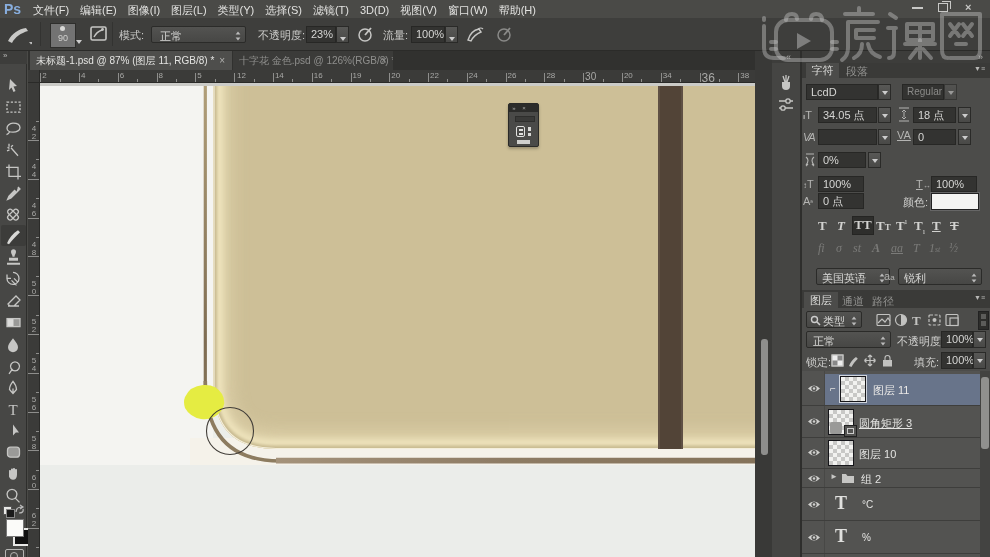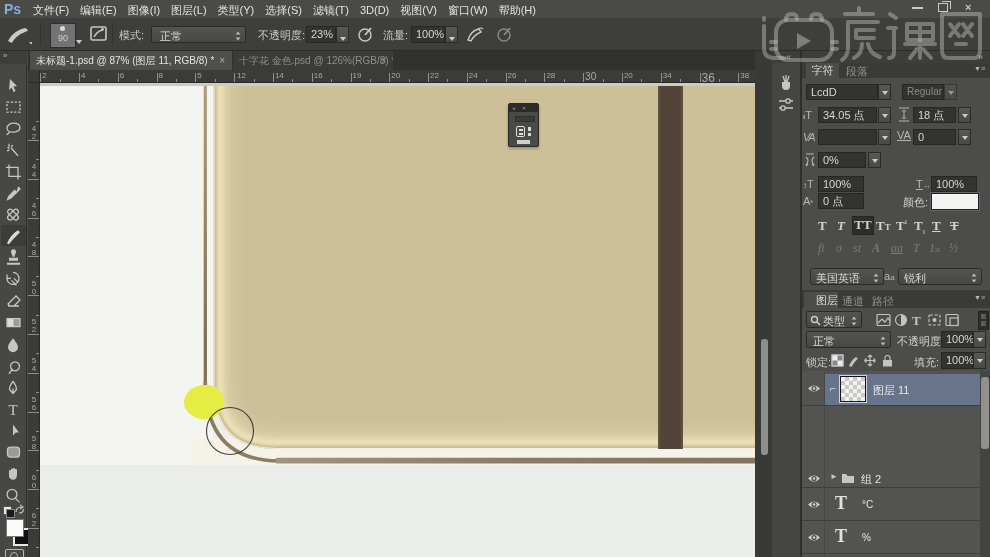--- a/index.html
+++ b/index.html
@@ -402,39 +402,39 @@
     <span class="abs" style="left:0">fi</span>
       <span class="abs" style="left:18px">σ</span>
       <span class="abs" style="left:35px">st</span>
       <span class="abs" style="left:54px;font-weight:bold">A</span>
       <span class="abs" style="left:73px;text-decoration:underline">aa</span>
       <span class="abs" style="left:95px">T</span>
       <span class="abs" style="left:111px">1<span style="font-size:8px">st</span></span>
       <span class="abs" style="left:131px">½</span>
   </div>
 
-  <div class="combo" style="left:8px;top:217px;width:74px;height:17px">
+  <div class="combo" style="left:14px;top:217px;width:74px;height:17px">
     <span style="position:absolute;left:5px;top:2px">美国英语</span>
     <span class="updn" style="top:4px">
         <span class="tri-u"></span>
         <span class="tri-d"></span>
       </span>
   </div>
   <span class="lbl" style="left:82px;top:219px;color:#b4b4b2">a<span style="font-size:8px">a</span></span>
   <div class="combo" style="left:96px;top:217px;width:84px;height:17px">
     <span style="position:absolute;left:5px;top:2px">锐利</span>
     <span class="updn" style="top:4px">
         <span class="tri-u"></span>
         <span class="tri-d"></span>
       </span>
   </div>
 </div>
 <div class="abs" id="layerspanel" style="left:802px;top:290px;width:188px;height:267px;background:#4c4c4a;font-size:11px">
   <div class="abs" style="left:0;top:0;width:188px;height:18px;background:#3a3a38"></div>
-  <div class="abs" style="left:2px;top:2px;width:34px;height:16px;background:#4c4c4a;color:#dcdcda;line-height:16px;text-align:right">图层</div>
+  <div class="abs" style="left:2px;top:2px;width:34px;height:16px;background:#4c4c4a;color:#dcdcda;line-height:16px;text-align:center">图层</div>
   <span class="lbl" style="left:40px;top:4px;color:#91918f">通道</span>
   <span class="lbl" style="left:70px;top:4px;color:#91918f">路径</span>
   <span class="abs" style="left:172px;top:4px;color:#b8b8b6;font-size:7px">▼≡</span>
 
   <div class="combo" style="left:4px;top:21px;width:56px;height:17px">
     <svg class="abs" style="left:3px;top:3px" width="11" height="11" viewBox="0 0 11 11">
         <circle cx="4.5" cy="4.5" r="3" stroke="#ccc" stroke-width="1.4" fill="none"></circle>
         <path d="M7,7 l3,3" stroke="#ccc" stroke-width="1.6"></path>
       </svg>
     <span style="position:absolute;left:16px;top:2px">类型</span>
@@ -492,21 +492,44 @@
       <svg class="abs eye" style="left:5px;top:9px" width="14" height="11" viewBox="0 0 14 11">
           <path d="M1,5.5 Q7,-0.5 13,5.5 Q7,11.5 1,5.5 Z" fill="#d0d0ce"></path>
           <circle cx="7" cy="5.5" r="2.6" fill="#535351"></circle>
           <circle cx="7" cy="5.5" r="1.2" fill="#d0d0ce"></circle>
         </svg>
       <span class="abs" style="left:28px;top:9px;color:#e0e0de;font-size:10px">⌐</span>
       <div class="abs checker" style="left:38px;top:2px;width:26px;height:26px;border:1px solid #16161a;box-shadow:0 0 0 1px #cfd4dc"></div>
       <span class="abs" style="left:71px;top:9px;color:#eceae8">图层 11</span>
     </div>
 
-
+    <div class="abs" style="left:0;top:36px;width:188px;height:31px;border-bottom:1px solid #3e3e3c;box-sizing:border-box">
+      <svg class="abs eye" style="left:5px;top:9px" width="14" height="11" viewBox="0 0 14 11">
+          <path d="M1,5.5 Q7,-0.5 13,5.5 Q7,11.5 1,5.5 Z" fill="#d0d0ce"></path>
+          <circle cx="7" cy="5.5" r="2.6" fill="#535351"></circle>
+          <circle cx="7" cy="5.5" r="1.2" fill="#d0d0ce"></circle>
+        </svg>
+      <div class="abs checker" style="left:26px;top:2px;width:26px;height:26px;border:1px solid #16161a">
+        <div class="abs" style="left:1px;top:12px;width:12px;height:12px;background:#9a9a98;border-radius:2px"></div>
+      </div>
+      <div class="abs" style="left:42px;top:18px;width:11px;height:10px;background:#535351;border:1px solid #222">
+          <div class="abs" style="left:2px;top:2px;width:5px;height:4px;border:1px solid #ccc"></div>
+        </div>
+      <span class="abs" style="left:57px;top:9px;color:#e4e4e2;text-decoration:underline">圆角矩形 3</span>
+    </div>
+
+    <div class="abs" style="left:0;top:67px;width:188px;height:31px;border-bottom:1px solid #3e3e3c;box-sizing:border-box">
+      <svg class="abs eye" style="left:5px;top:9px" width="14" height="11" viewBox="0 0 14 11">
+          <path d="M1,5.5 Q7,-0.5 13,5.5 Q7,11.5 1,5.5 Z" fill="#d0d0ce"></path>
+          <circle cx="7" cy="5.5" r="2.6" fill="#535351"></circle>
+          <circle cx="7" cy="5.5" r="1.2" fill="#d0d0ce"></circle>
+        </svg>
+      <div class="abs checker" style="left:26px;top:2px;width:26px;height:26px;border:1px solid #16161a"></div>
+      <span class="abs" style="left:57px;top:9px;color:#e4e4e2">图层 10</span>
+    </div>
 
     <div class="abs" style="left:0;top:98px;width:188px;height:19px;border-bottom:1px solid #3e3e3c;box-sizing:border-box">
       <svg class="abs eye" style="left:5px;top:4px" width="14" height="11" viewBox="0 0 14 11">
           <path d="M1,5.5 Q7,-0.5 13,5.5 Q7,11.5 1,5.5 Z" fill="#d0d0ce"></path>
           <circle cx="7" cy="5.5" r="2.6" fill="#535351"></circle>
           <circle cx="7" cy="5.5" r="1.2" fill="#d0d0ce"></circle>
         </svg>
       <span class="abs" style="left:28px;top:3px;color:#c6c6c4;font-size:8px">►</span>
       <svg class="abs" style="left:39px;top:3px" width="14" height="12" viewBox="0 0 14 12">
           <path d="M1,2 h4 l1.5,2 H13 v7 H1 Z" fill="#c6c6c4"></path>

